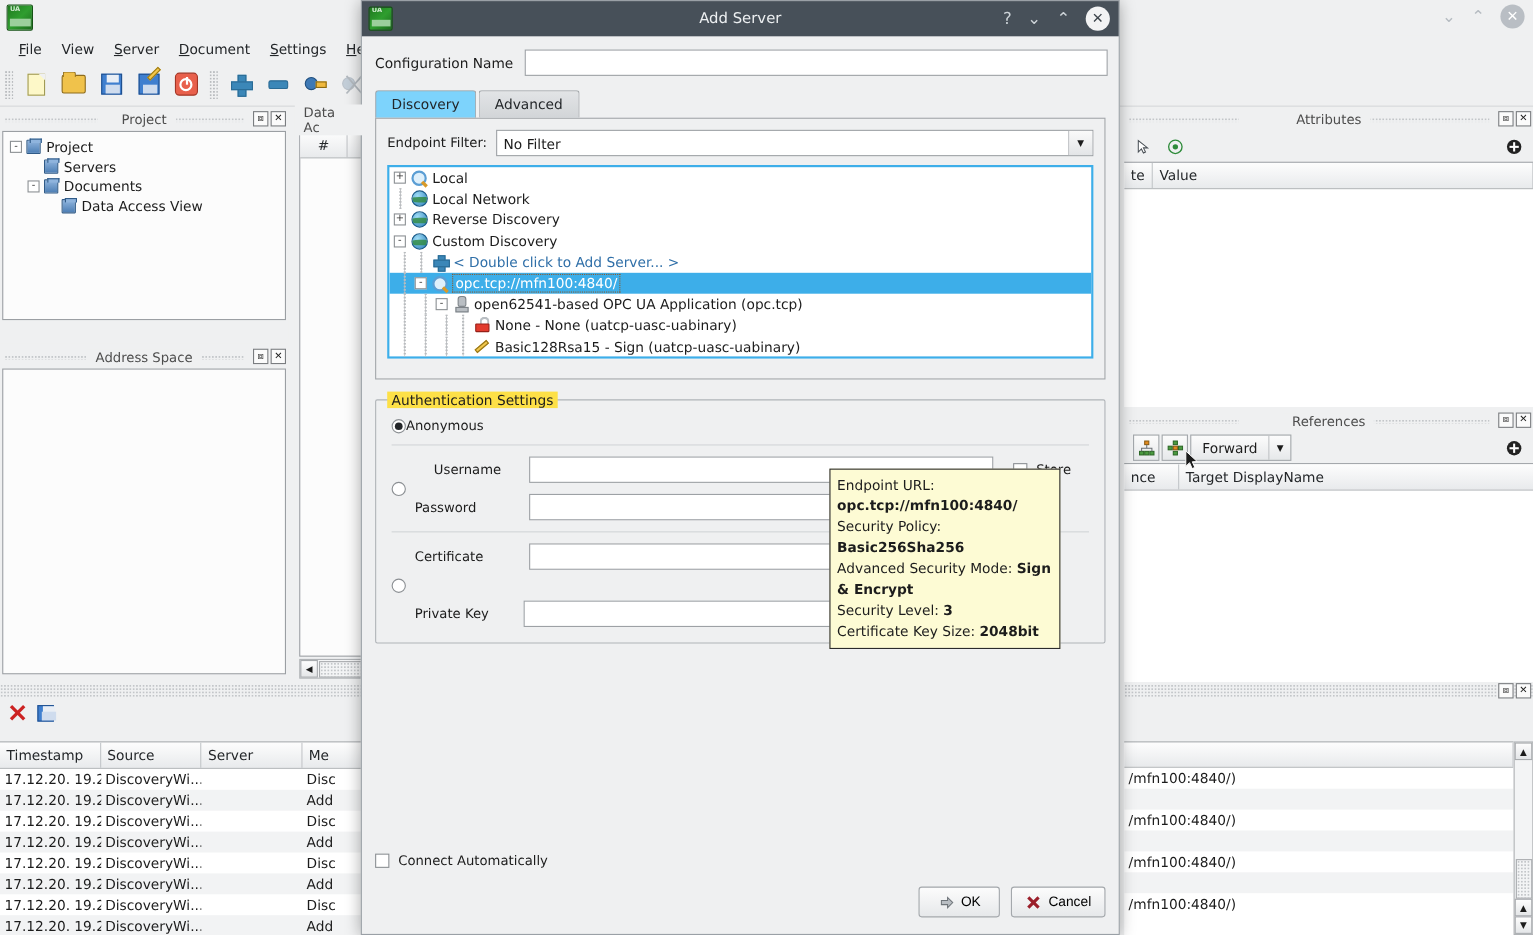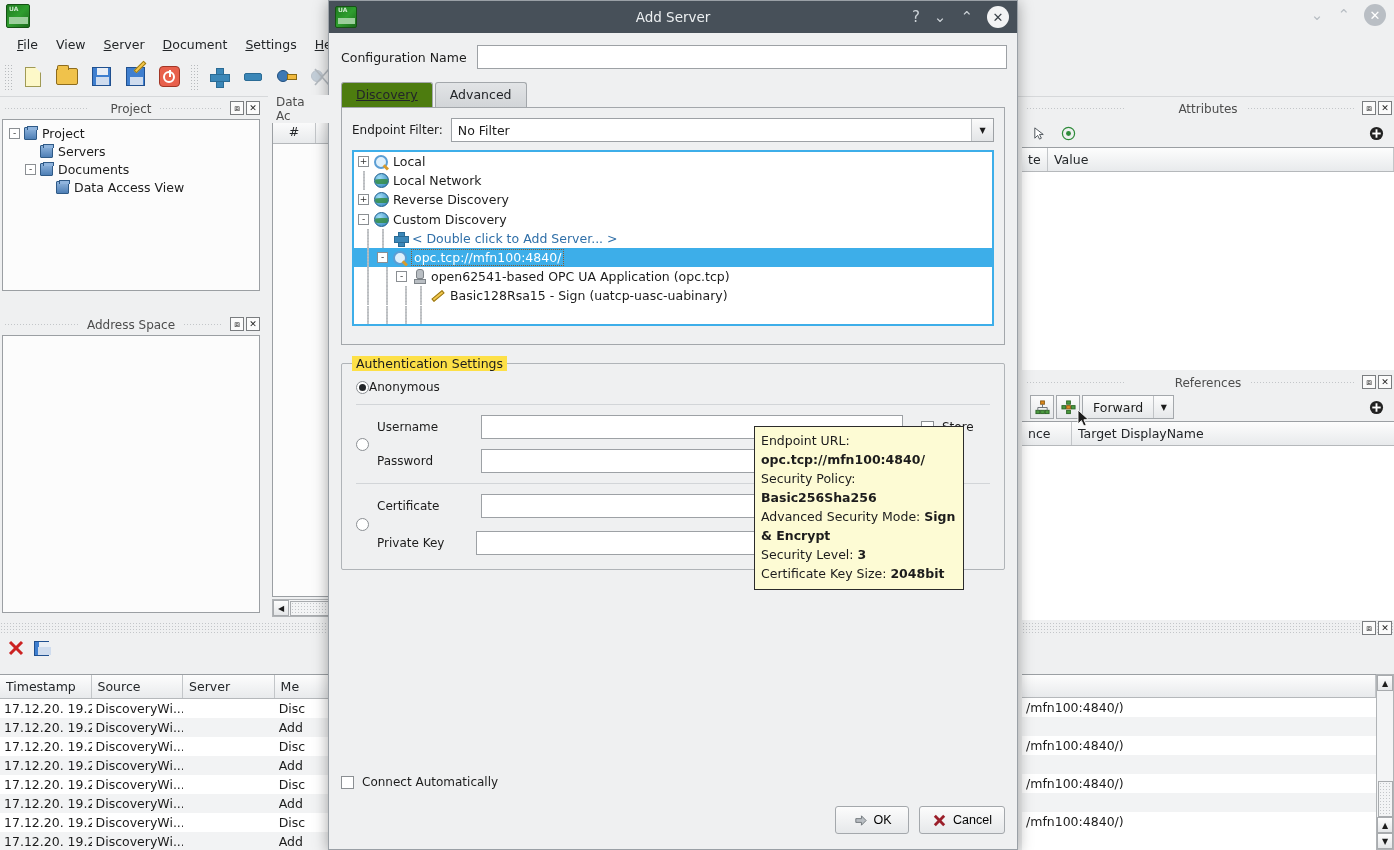--- a/index.html
+++ b/index.html
@@ -152,21 +152,21 @@
      display:flex;align-items:center;justify-content:center;font-size:13px;}
 
   .cfgrow { display:flex; align-items:center; padding:12px 10px 0 12px; gap:10px; }
   .cfgrow label { font-size:12.5px; }
   .field { background:#fff; border:1px solid #9da1a5; height:24px; padding:2px 5px; font-size:12.5px;
     font-family:inherit; color:#1c1c1c; }
 
   .tabs { display:flex; align-items:flex-end; padding-left:12px; margin-top:12px; height:26px; }
   .tab { padding:4px 14px 5px; font-size:12.5px; border:1px solid #a3a7ab; border-bottom:none;
     border-radius:3px 3px 0 0; background:linear-gradient(180deg,#e2e4e6,#d2d5d8); color:#232629; margin-right:2px;}
-  .tab.active { background:#4d7c0f; border-bottom:1px solid #eff0f1; margin-bottom:-1px;text-decoration:underline; }
+  .tab.active { background:#7dd3fc; border-bottom:1px solid #eff0f1; margin-bottom:-1px; }
 
   .tabpane { margin:0 12px; border:1px solid #a3a7ab; background:#eff0f1; padding:10px; height:238px; position:relative;}
 
   .filterrow { display:flex; align-items:center; gap:8px; }
   .combo { flex:1; height:24px; background:#fff; border:1px solid #9da1a5; display:flex; align-items:center;
     justify-content:space-between; padding:0 0 0 6px; font-size:12.5px; }
   .combo .arrow { width:22px; height:22px; display:flex; align-items:center; justify-content:center;
     background:linear-gradient(180deg,#fafafa,#e3e5e7); border-left:1px solid #c0c3c6; font-size:8px;}
 
   .disctree {
@@ -662,20 +662,33 @@
                 <span class="i-app"></span>
               </span>
               <span class="dt-label">open62541-based OPC UA Application (opc.tcp)</span>
             </div>
             <div class="dt-row">
               <span class="dt-guide" style="width: 19px;"></span>
               <span class="dt-guide" style="width: 19px;"></span>
               <span class="dt-guide" style="width: 19px;"></span>
               <span class="dt-guide" style="width: 11px;"></span>
               <span class="dt-icon" style="display: flex; align-items: center; justify-content: center;">
+                <span class="i-lockopen">
+                  <span class="sh"></span>
+                  <span class="body"></span>
+                </span>
+              </span>
+              <span class="dt-label">None - None (uatcp-uasc-uabinary)</span>
+            </div>
+            <div class="dt-row">
+              <span class="dt-guide" style="width: 19px;"></span>
+              <span class="dt-guide" style="width: 19px;"></span>
+              <span class="dt-guide" style="width: 19px;"></span>
+              <span class="dt-guide" style="width: 11px;"></span>
+              <span class="dt-icon" style="display: flex; align-items: center; justify-content: center;">
                 <span class="i-pencil">
                   <span class="body"></span>
                 </span>
               </span>
               <span class="dt-label">Basic128Rsa15 - Sign (uatcp-uasc-uabinary)</span>
             </div>
             <div class="dt-row">
               <span class="dt-guide" style="width: 19px;"></span>
               <span class="dt-guide" style="width: 19px;"></span>
               <span class="dt-guide" style="width: 19px;"></span>
@@ -706,21 +719,21 @@
         <span class="radio on"></span>
         <span>Anonymous</span>
       </div>
 
       <div class="hr"></div>
 
       <div style="display:flex;align-items:center;">
         <span class="radio" style="margin-right:8px;"></span>
         <div style="flex:1;">
           <div class="authrow" style="gap:8px;">
-            <span style="width:96px;">Username</span>
+            <span style="width:96px;text-align:center;">Username</span>
             <input class="field" style="width: 422px;" type="text" value="">
             <span class="checkbox" style="margin-left:10px;"></span>
             <span>Store</span>
           </div>
           <div class="authrow" style="gap:8px;margin-top:10px;">
             <span style="width:96px;">Password</span>
             <input class="field" style="width: 422px;" type="password" value="">
           </div>
         </div>
       </div>
@@ -728,21 +741,21 @@
       <div class="hr"></div>
 
       <div style="display:flex;align-items:center;">
         <span class="radio" style="margin-right:8px;"></span>
         <div style="flex:1;">
           <div class="authrow" style="gap:8px;">
             <span style="width:96px;">Certificate</span>
             <input class="field" style="width: 422px;" type="text" value="">
             <button class="btn btn-sm" style="margin-left:12px;">...</button>
           </div>
-          <div class="authrow" style="gap:3px;margin-top:13px;">
+          <div class="authrow" style="gap:3px;margin-top:28px;">
             <span style="width:96px;">Private Key</span>
             <input class="field" style="width: 422px;" type="text" value="">
             <button class="btn btn-sm" style="margin-left:12px;">...</button>
           </div>
         </div>
       </div>
     </div>
 
     <div style="position:absolute;left:12px;top:774px;display:flex;align-items:center;gap:8px;">
       <span class="checkbox"></span>

